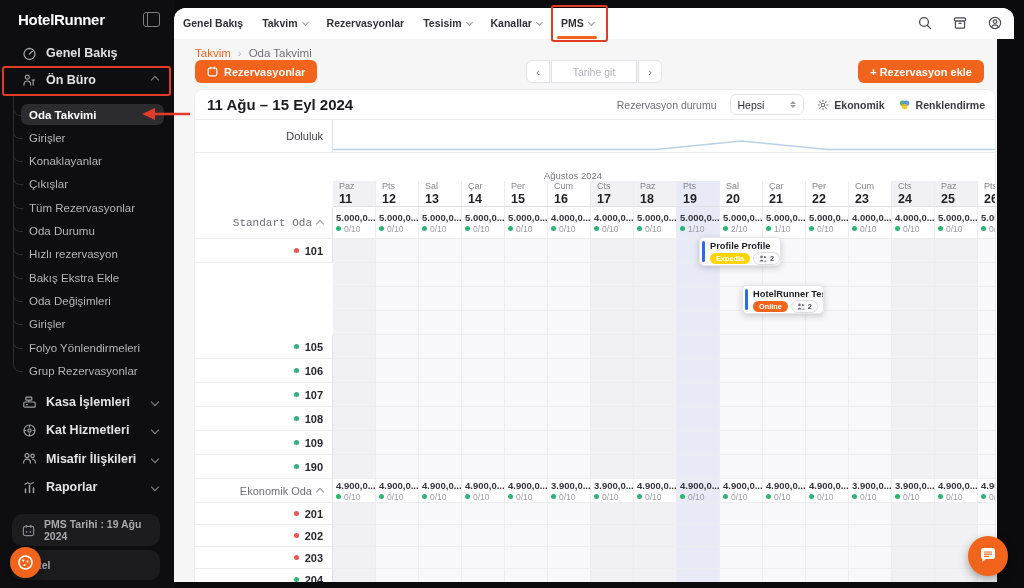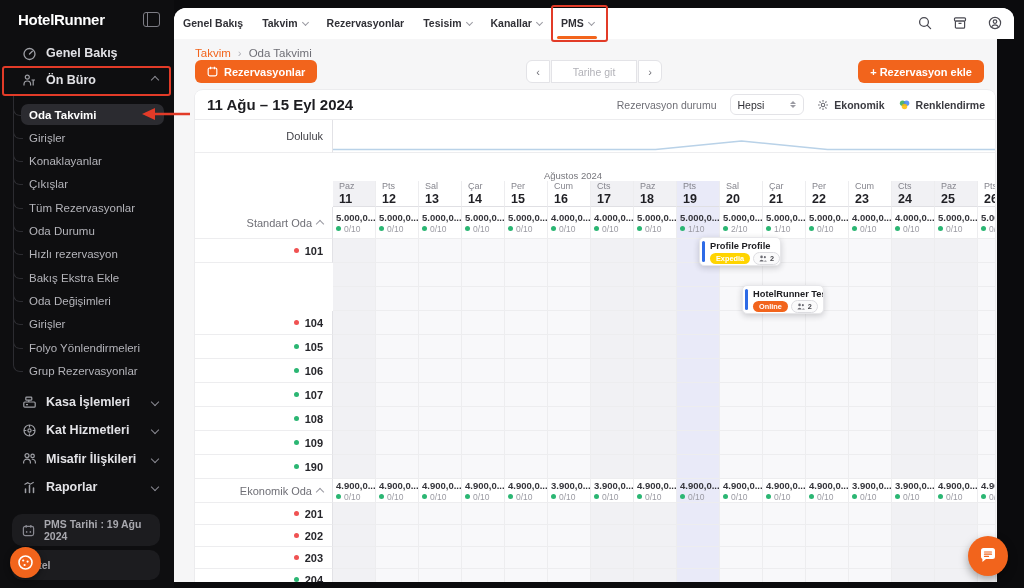--- a/index.html
+++ b/index.html
@@ -381,21 +381,21 @@
             <span class="day-num">24</span>
           </div>
           <div class="gcell day-cell c-we" style="left: 740px; top: 91px; width: 43px; height: 26px; border-bottom: 1px solid rgb(224, 224, 228);">
             <span class="day-dow">Paz</span>
             <span class="day-num">25</span>
           </div>
           <div class="gcell day-cell c-white" style="left: 783px; top: 91px; width: 43px; height: 26px; border-bottom: 1px solid rgb(224, 224, 228);">
             <span class="day-dow">Pts</span>
             <span class="day-num">26</span>
           </div>
-          <div class="lab type-lab" style="left: 0px; top: 117px; width: 138px; height: 32px;">
+          <div class="lab type-lab" style="left: 0px; top: 117px; width: 138px; height: 32px; font-family: Liberation Mono, monospace;">
             <span>Standart Oda</span>
             <span class="chv up"></span>
           </div>
           <div class="gcell price-cell c-white" style="left: 138px; top: 117px; width: 43px; height: 32px;">
             <span class="price-v">5.000,0...</span>
             <span class="price-a"><span class="dot g"></span>0/10</span>
           </div>
           <div class="gcell price-cell c-white" style="left: 181px; top: 117px; width: 43px; height: 32px;">
             <span class="price-v">5.000,0...</span>
             <span class="price-a"><span class="dot g"></span>0/10</span>
@@ -501,24 +501,20 @@
           <div class="gcell c-we" style="left: 396px; top: 197px; width: 43px; height: 24px;"></div>
           <div class="gcell c-we" style="left: 439px; top: 197px; width: 43px; height: 24px;"></div>
           <div class="gcell c-td" style="left: 482px; top: 197px; width: 43px; height: 24px;"></div>
           <div class="gcell c-wd" style="left: 525px; top: 197px; width: 43px; height: 24px;"></div>
           <div class="gcell c-wd" style="left: 568px; top: 197px; width: 43px; height: 24px;"></div>
           <div class="gcell c-wd" style="left: 611px; top: 197px; width: 43px; height: 24px;"></div>
           <div class="gcell c-wd" style="left: 654px; top: 197px; width: 43px; height: 24px;"></div>
           <div class="gcell c-we" style="left: 697px; top: 197px; width: 43px; height: 24px;"></div>
           <div class="gcell c-we" style="left: 740px; top: 197px; width: 43px; height: 24px;"></div>
           <div class="gcell c-wd" style="left: 783px; top: 197px; width: 43px; height: 24px;"></div>
-          <div class="lab room-lab" style="left: 0px; top: 221px; width: 138px; height: 24px;">
-            <span class="dot r"></span>
-            <span>104</span>
-          </div>
           <div class="gcell c-we" style="left: 138px; top: 221px; width: 43px; height: 24px;"></div>
           <div class="gcell c-wd" style="left: 181px; top: 221px; width: 43px; height: 24px;"></div>
           <div class="gcell c-wd" style="left: 224px; top: 221px; width: 43px; height: 24px;"></div>
           <div class="gcell c-wd" style="left: 267px; top: 221px; width: 43px; height: 24px;"></div>
           <div class="gcell c-wd" style="left: 310px; top: 221px; width: 43px; height: 24px;"></div>
           <div class="gcell c-wd" style="left: 353px; top: 221px; width: 43px; height: 24px;"></div>
           <div class="gcell c-we" style="left: 396px; top: 221px; width: 43px; height: 24px;"></div>
           <div class="gcell c-we" style="left: 439px; top: 221px; width: 43px; height: 24px;"></div>
           <div class="gcell c-td" style="left: 482px; top: 221px; width: 43px; height: 24px;"></div>
           <div class="gcell c-wd" style="left: 525px; top: 221px; width: 43px; height: 24px;"></div>

